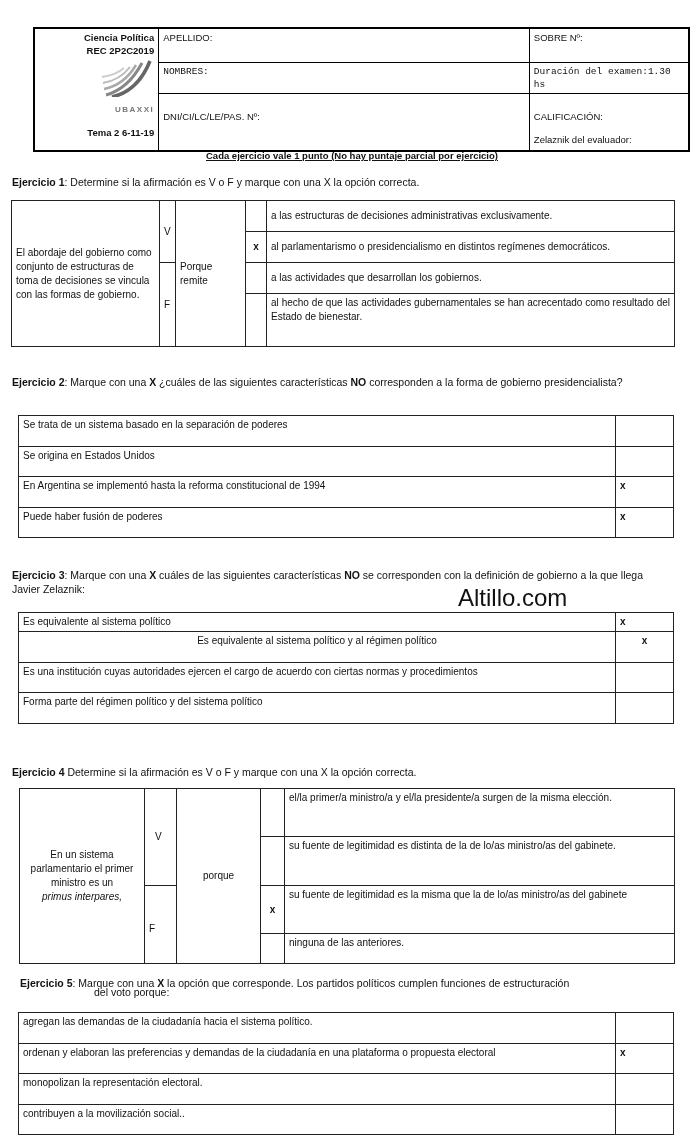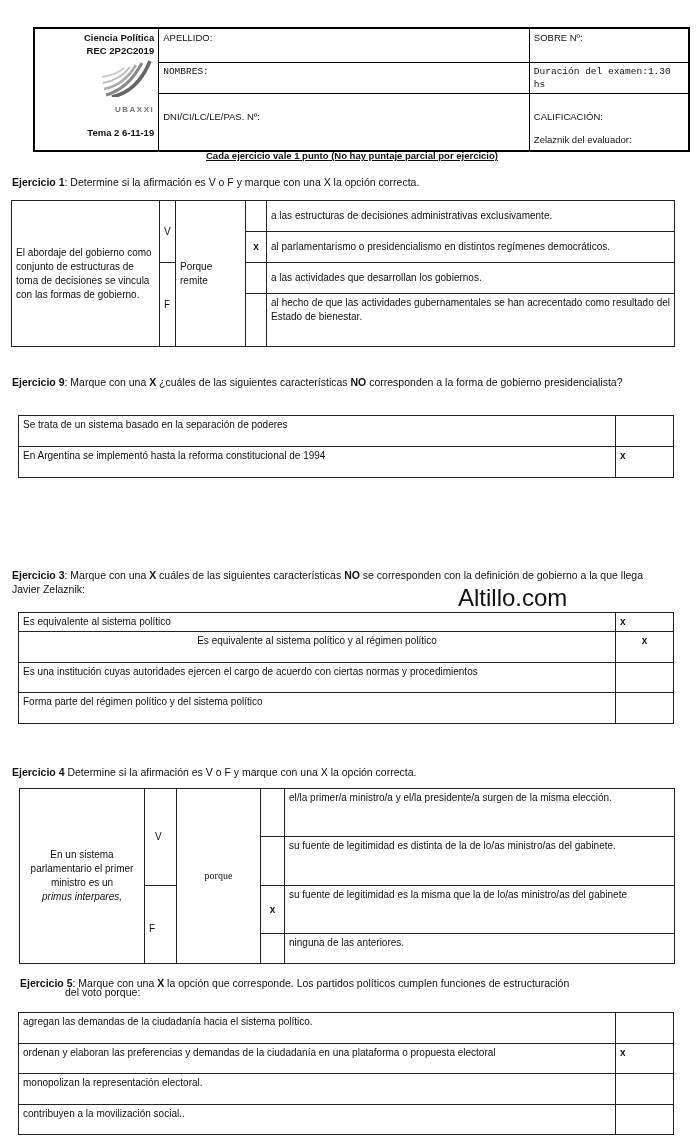--- a/index.html
+++ b/index.html
@@ -75,30 +75,38 @@
     <td style="text-align:center; vertical-align:middle;" class="mark"></td>
     <td style="vertical-align:middle;">a las actividades que desarrollan los gobiernos.</td>
   </tr>
   <tr style="height:53px;">
     <td class="mark"></td>
     <td style="text-align:justify;">al hecho de que las actividades gubernamentales se han acrecentado como resultado del Estado de bienestar.</td>
   </tr>
 </tbody>
   </table>
 
-<div class="abs txt" style="left:12px; top:375px; width:650px;"><span class="b">Ejercicio 9</span><span>: Marque con una </span><span class="b">X</span><span> ¿cuáles de las siguientes características </span><span class="b">NO</span><span> corresponden a la forma de gobierno presidencialista?</span></div>
+<div class="abs txt" style="left:12px; top:375px; width:650px;"><span class="b">Ejercicio 2</span><span>: Marque con una </span><span class="b">X</span><span> ¿cuáles de las siguientes características </span><span class="b">NO</span><span> corresponden a la forma de gobierno presidencialista?</span></div>
 
 <table style="left:18px; top:415px; width:656px;">
   <tbody>
       <tr style="height:31px;">
         <td>Se trata de un sistema basado en la separación de poderes</td>
         <td style="width:58px;" class="mark"></td>
       </tr>
+  <tr style="height:30px;">
+        <td>Se origina en Estados Unidos</td>
+        <td class="mark"></td>
+      </tr>
   <tr style="height:31px;">
         <td>En Argentina se implementó hasta la reforma constitucional de 1994</td>
+        <td class="mark">x</td>
+      </tr>
+  <tr style="height:30px;">
+        <td>Puede haber fusión de poderes</td>
         <td class="mark">x</td>
       </tr>
 </tbody>
   </table>
 
 <div class="abs txt" style="left:12px; top:568px; width:650px;"><span class="b">Ejercicio 3</span><span>: Marque con una </span><span class="b">X</span><span> cuáles de las siguientes características </span><span class="b">NO</span><span> se corresponden con la definición de gobierno a la que llega Javier Zelaznik:</span></div>
 
 <div class="abs watermark" style="left:458px; top:584px;">Altillo.com</div>
 
 <table style="left:18px; top:612px; width:656px;">
@@ -124,42 +132,42 @@
 
 <div class="abs txt" style="left:12px; top:765px;"><span class="b">Ejercicio 4</span><span> Determine si la afirmación es V o F y marque con una X la opción correcta.</span></div>
 
 <table style="left:19px; top:788px; width:656px;">
   <tbody>
       <tr style="height:48px;">
     <td rowspan="4" style="width:125px; text-align:center; vertical-align:middle;">
       <span>En un sistema parlamentario el primer ministro es un</span><br><i>primus interpares,</i>
     </td>
     <td rowspan="2" style="width:32px; vertical-align:middle; padding-left:10px;">V</td>
-    <td rowspan="4" style="width:84px; text-align:center; vertical-align:middle;font-family:Liberation Serif, serif;">porque</td>
+    <td rowspan="4" style="width:84px; text-align:center; vertical-align:middle;">porque</td>
     <td style="width:24px; text-align:center; vertical-align:middle;" class="mark"></td>
     <td>el/la primer/a ministro/a y el/la presidente/a surgen de la misma elección.</td>
   </tr>
   <tr style="height:49px;margin-top:20px;">
     <td class="mark" style="text-align:center; vertical-align:middle;"></td>
     <td>su fuente de legitimidad es distinta de la de lo/as ministro/as del gabinete.</td>
   </tr>
   <tr style="height:48px;">
     <td rowspan="2" style="vertical-align:middle; padding-top:10px;">F</td>
     <td class="mark" style="text-align:center; vertical-align:middle;">x</td>
     <td>su fuente de legitimidad es la misma que la de lo/as ministro/as del gabinete</td>
   </tr>
   <tr style="height:30px;">
     <td class="mark" style="text-align:center;"></td>
     <td>ninguna de las anteriores.</td>
   </tr>
 </tbody>
   </table>
 
 <div class="abs txt" style="left:20px; top:976px; width:660px;"><span class="b">Ejercicio 5</span><span>: Marque con una </span><span class="b">X</span><span> la opción que corresponde. Los partidos políticos cumplen funciones de estructuración</span></div>
-<div class="abs txt" style="left:65px; top:985px;text-align:center;">del voto porque:</div>
+<div class="abs txt" style="left:94px; top:985px;text-align:center;">del voto porque:</div>
 
 <table style="left:18px; top:1012px; width:656px;">
   <tbody>
       <tr style="height:31px;">
         <td>agregan las demandas de la ciudadanía hacia el sistema político.</td>
         <td style="width:58px;" class="mark"></td>
       </tr>
   <tr style="height:30px;">
         <td>ordenan y elaboran las preferencias y demandas de la ciudadanía en una plataforma o propuesta electoral</td>
         <td class="mark">x</td>

